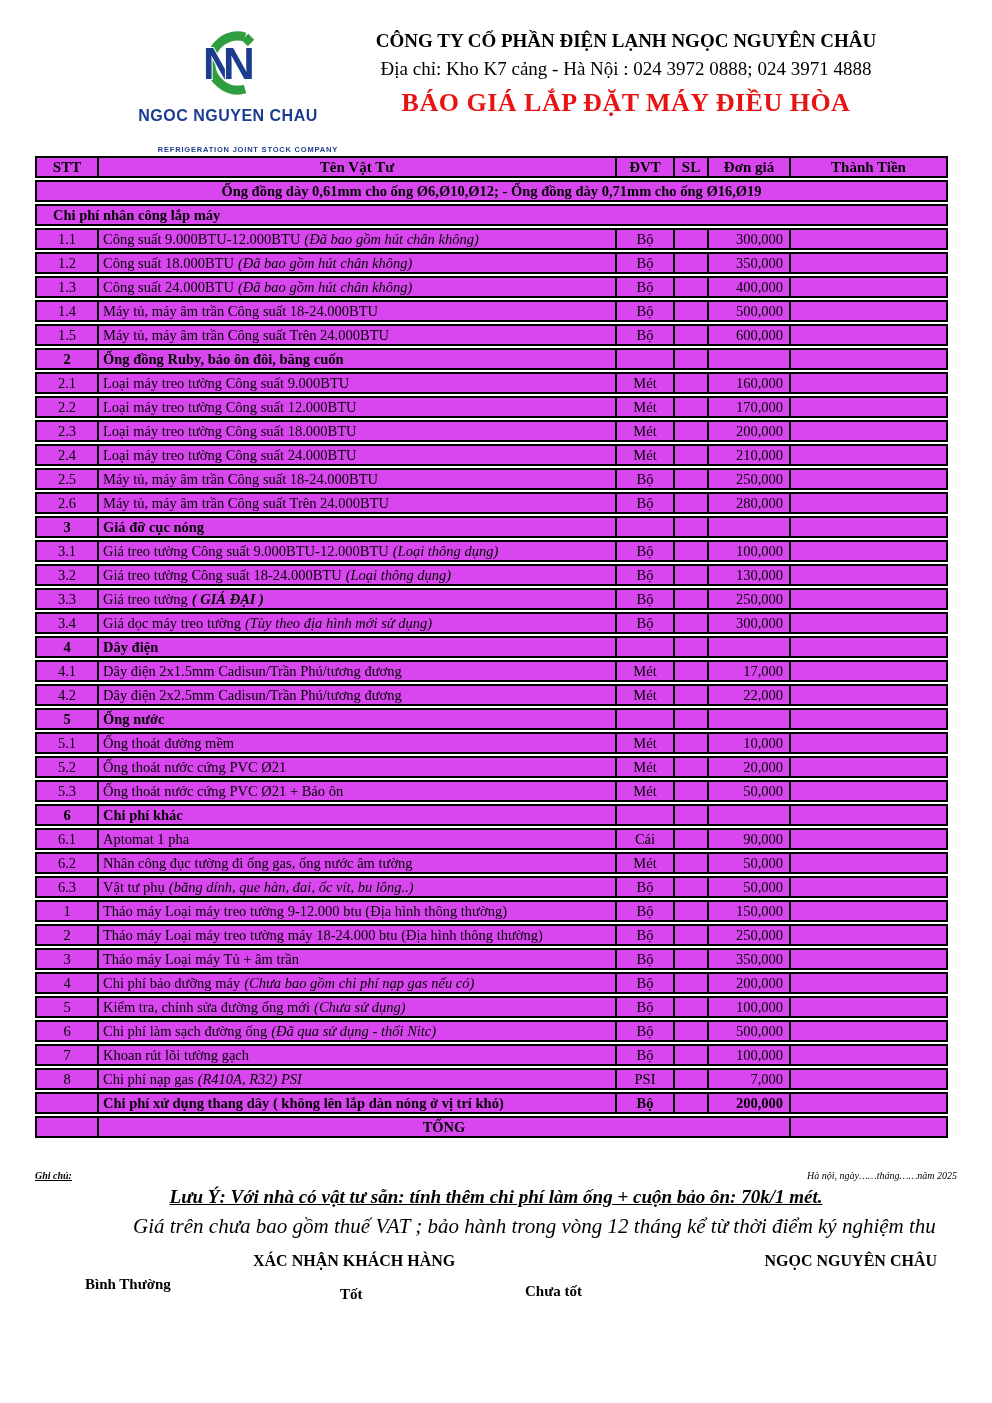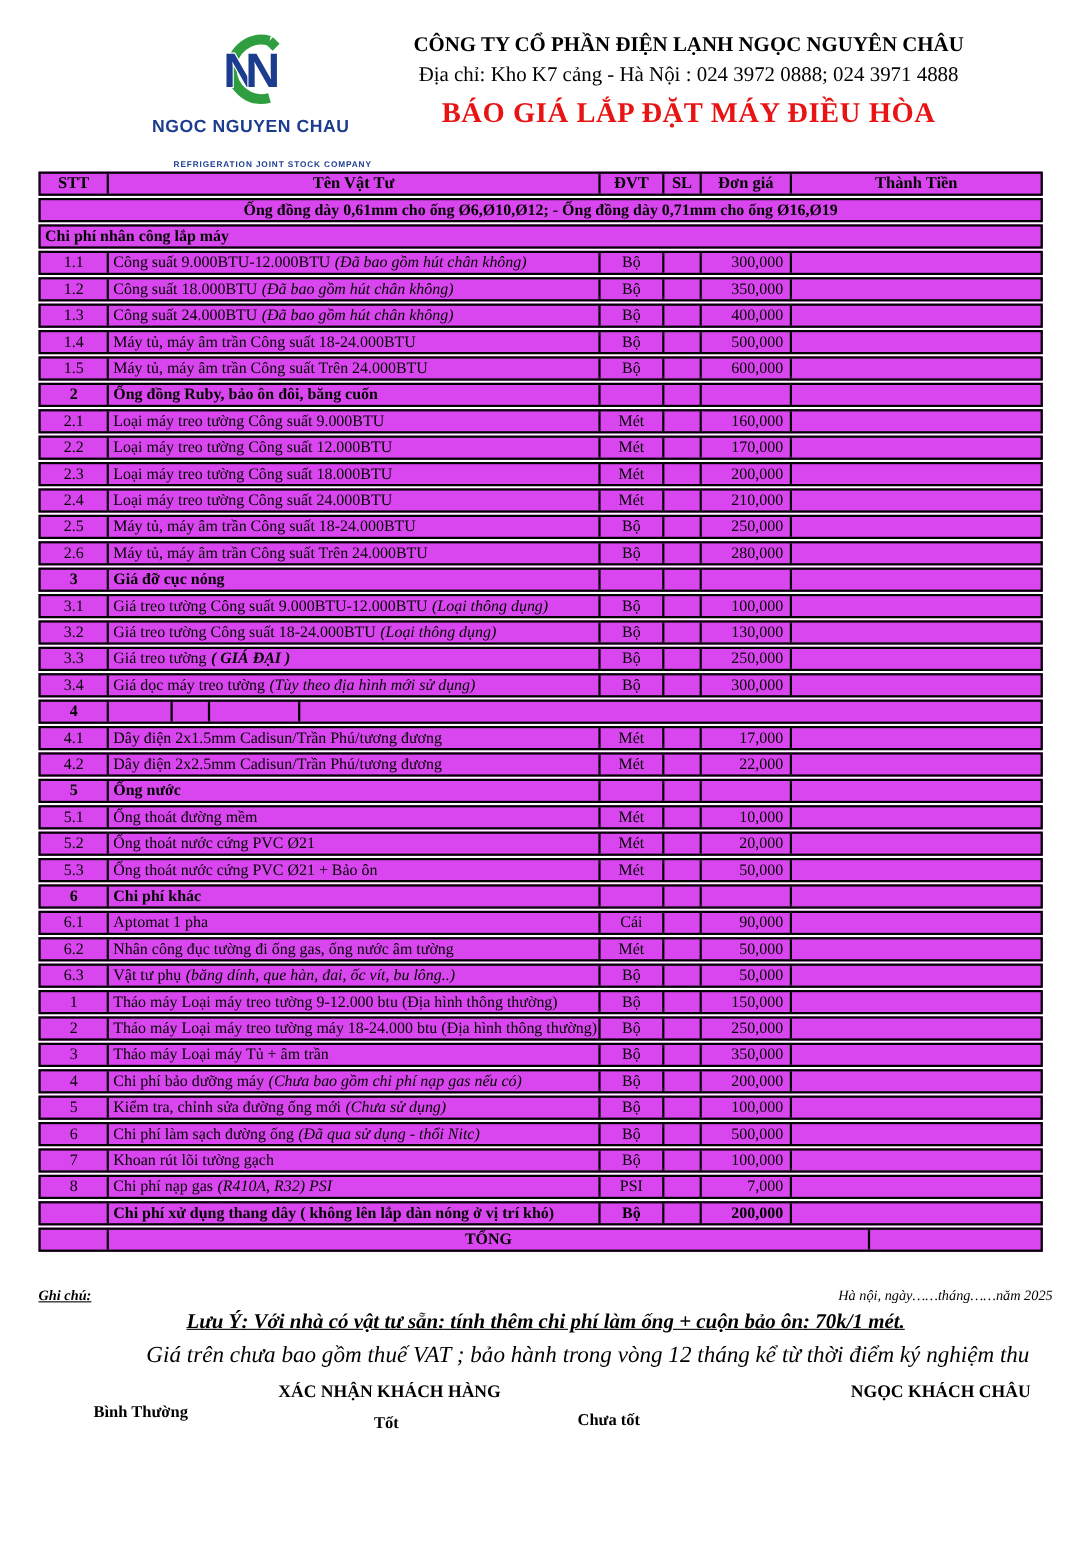--- a/index.html
+++ b/index.html
@@ -20,36 +20,36 @@
   .quote-title{font-size:26px;font-weight:bold;color:var(--red);margin-top:8px;letter-spacing:.5px;}
   .cust-line{position:absolute;left:38px;right:28px;top:131px;font-size:15px;white-space:nowrap;overflow:hidden;}
 
   
   .tbl{position:absolute;left:35px;top:156px;width:913px;display:flex;flex-direction:column;gap:2px;}
   .row{display:flex;border:2px solid #000;height:22px;box-sizing:border-box;background:#d946ef;}
   .c{box-sizing:border-box;display:flex;align-items:center;overflow:hidden;white-space:nowrap;
      font-size:14.5px;border-left:2px solid #000;}
   .c.first{border-left:none;}
   .c-stt{width:60px;justify-content:center;}
-  .c-name{width:447px;padding:0 4px;}
+  .c-name{width:518px;padding:0 4px;}
   .c-dvt{width:58px;justify-content:center;}
   .c-sl{width:34px;}
   .c-price{width:82px;justify-content:flex-end;padding-right:6px;}
   .c-total{flex:1;}
   .c-merge{width:692px;justify-content:center;}
-  .c-full{flex:1;padding:0 4px;}
+  .c-full{flex:1;padding:0 16px;}
   .b{font-weight:bold;}
   .ctr{justify-content:center;}
   .hdr .c{font-weight:bold;font-size:15px;justify-content:center;padding:0;}
   .nt{font-style:italic;margin-left:4px;}
   .ntb{font-style:italic;font-weight:bold;margin-left:4px;}
 
   
   .footer{position:absolute;left:35px;right:35px;top:1170px;}
-  .f-line1{display:flex;justify-content:space-between;font-size:13px;gap:32px;}
+  .f-line1{display:flex;justify-content:space-between;font-size:10px;gap:32px;}
   .ghichu{font-weight:bold;font-style:italic;text-decoration:underline;}
   .dateline{font-style:italic;}
   .luuy{margin-top:5px;text-align:center;font-size:19px;font-weight:bold;font-style:italic;
         text-decoration:underline;}
   .vatline{margin-top:6px;margin-left:98px;font-size:21px;font-style:italic;}
   .signs{display:flex;justify-content:space-between;margin-top:13px;font-size:16px;font-weight:bold;}
   .sign-left{margin-left:218px;}
   .sign-right{margin-right:20px;}
   .rating{position:absolute;font-size:15px;font-weight:bold;}
   .r0{left:85px;top:1276px;}
@@ -227,20 +227,21 @@
       <div class="row ">
         <div class="c first c-stt">3.4</div>
         <div class="c c-name">Giá dọc máy treo tường<span class="nt">(Tùy theo địa hình mới sử dụng)</span></div>
         <div class="c c-dvt">Bộ</div>
         <div class="c c-sl"></div>
         <div class="c c-price">300,000</div>
         <div class="c c-total"></div>
       </div>
       <div class="row ">
         <div class="c first c-stt b">4</div>
+        <div class="c c-name b">Dây điện</div>
         <div class="c c-dvt"></div>
         <div class="c c-sl"></div>
         <div class="c c-price"></div>
         <div class="c c-total"></div>
       </div>
       <div class="row ">
         <div class="c first c-stt">4.1</div>
         <div class="c c-name">Dây điện 2x1.5mm Cadisun/Trần Phú/tương đương</div>
         <div class="c c-dvt">Mét</div>
         <div class="c c-sl"></div>
@@ -400,21 +401,21 @@
 
   <div class="footer">
     <div class="f-line1">
       <span class="ghichu">Ghi chú:</span>
       <span class="dateline">Hà nội, ngày……tháng……năm 2025</span>
     </div>
     <div class="luuy">Lưu Ý: Với nhà có vật tư sẵn:  tính thêm chi phí làm ống + cuộn bảo ôn: 70k/1 mét.</div>
     <div class="vatline">Giá trên chưa bao gồm thuế VAT ; bảo hành trong vòng 12 tháng kể từ thời điểm ký nghiệm thu</div>
     <div class="signs">
       <span class="sign-left">XÁC NHẬN KHÁCH HÀNG</span>
-      <span class="sign-right">NGỌC KHÁCH CHÂU</span>
+      <span class="sign-right">NGỌC NGUYÊN CHÂU</span>
     </div>
   </div>
 
   <span class="rating r0">Bình Thường</span>
   <span class="rating r1">Tốt</span>
   <span class="rating r2">Chưa tốt</span>
 
 </div>
 
 </body></html>

